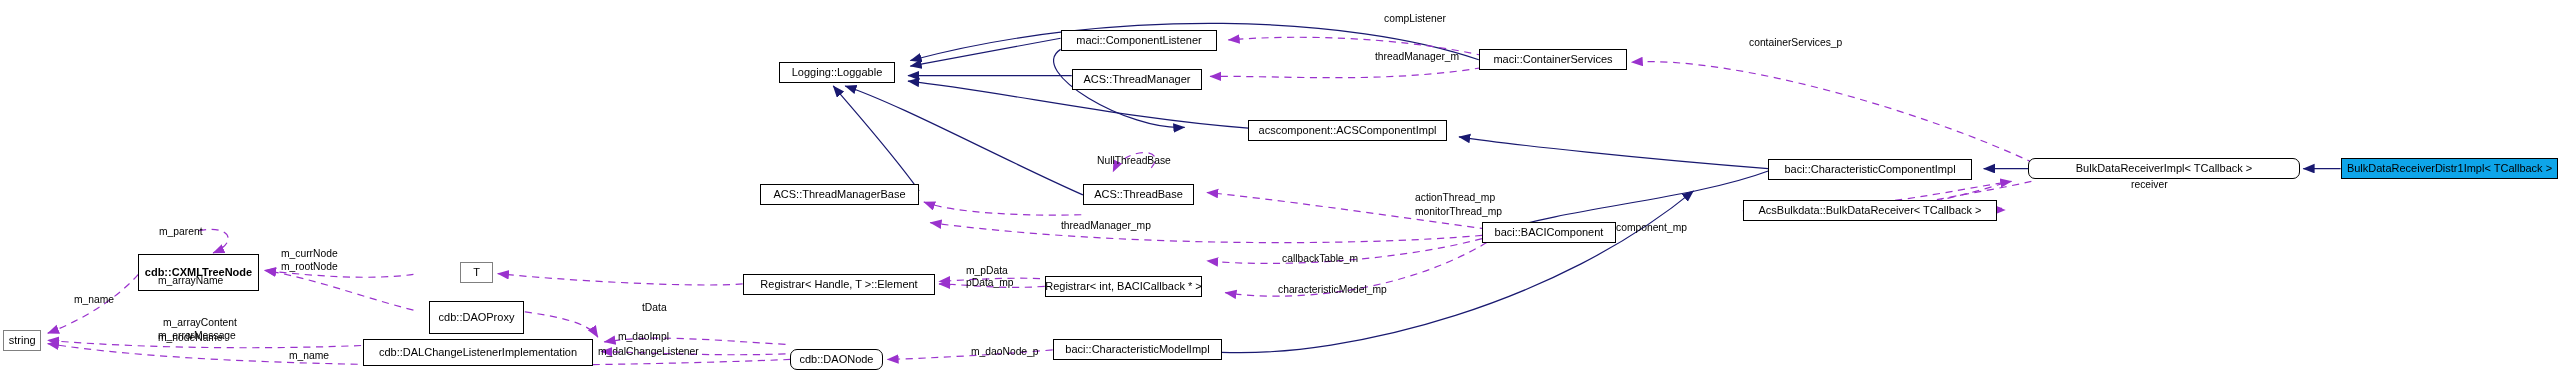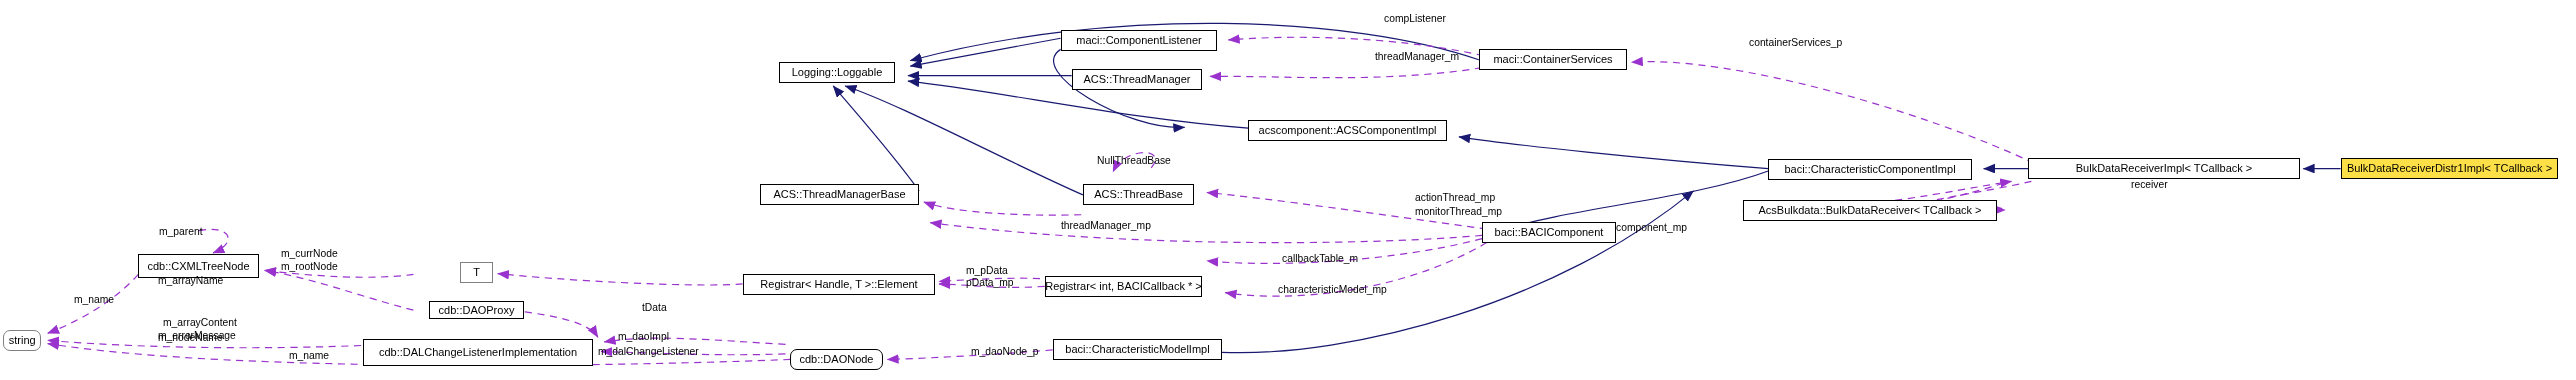--- a/index.html
+++ b/index.html
@@ -30,21 +30,21 @@
     color: #000000;
     font-size: 11px;
     line-height: 1;
     display: flex;
     align-items: center;
     justify-content: center;
     white-space: nowrap;
     padding: 0 4.8px;
   }
   .node.grey-fill {
-    background: #fde047;
+    background: #0ea5e9;
     border-color: #000000;
   }
   .node.grey-border {
     border-color: #808080;
     background: #ffffff;
   }
   .edge-label {
     position: absolute;
     font-size: 10.3px;
     color: #000000;
@@ -115,27 +115,27 @@
   <div id="node-layer">
       <div class="node" style="left: 779px; top: 62px; width: 116px; height: 20.7px;">Logging::Loggable</div>
       <div class="node" style="left: 1061px; top: 30px; width: 156px; height: 20.7px;">maci::ComponentListener</div>
       <div class="node" style="left: 1072px; top: 69px; width: 130px; height: 20.7px;">ACS::ThreadManager</div>
       <div class="node" style="left: 1479px; top: 49px; width: 148px; height: 20.7px;">maci::ContainerServices</div>
       <div class="node" style="left: 1248px; top: 120px; width: 199px; height: 20.7px;">acscomponent::ACSComponentImpl</div>
       <div class="node" style="left: 760px; top: 184px; width: 159px; height: 20.7px;">ACS::ThreadManagerBase</div>
       <div class="node" style="left: 1083px; top: 184px; width: 111px; height: 20.7px;">ACS::ThreadBase</div>
       <div class="node" style="left: 1768px; top: 159px; width: 204px; height: 20.7px;">baci::CharacteristicComponentImpl</div>
       <div class="node" style="left: 1743px; top: 200px; width: 254px; height: 20.7px;">AcsBulkdata::BulkDataReceiver&lt; TCallback &gt;</div>
-      <div class="node" style="left: 2028px; top: 158px; width: 272px; height: 20.7px;">BulkDataReceiverImpl&lt; TCallback &gt;</div>
+      <div class="node" style="left: 2028px; top: 158px; width: 272px; height: 20.7px; border-radius: 7px;">BulkDataReceiverImpl&lt; TCallback &gt;</div>
       <div class="node grey-fill" style="left: 2341px; top: 158px; width: 217px; height: 20.7px;">BulkDataReceiverDistr1Impl&lt; TCallback &gt;</div>
       <div class="node" style="left: 1482px; top: 222px; width: 134px; height: 20.7px;">baci::BACIComponent</div>
-      <div class="node" style="left: 138px; top: 254px; width: 121px; height: 24px;">cdb::CXMLTreeNode</div>
+      <div class="node" style="left: 138px; top: 254px; width: 121px; height: 37px; font-weight: bold;">cdb::CXMLTreeNode</div>
       <div class="node grey-border" style="left: 460px; top: 262px; width: 33px; height: 20.7px;">T</div>
-      <div class="node" style="left: 429px; top: 301px; width: 95px; height: 18px;">cdb::DAOProxy</div>
-      <div class="node grey-border" style="left: 3.2px; top: 330px; width: 38px; height: 20.7px; border-radius: 7px;">string</div>
+      <div class="node" style="left: 429px; top: 301px; width: 95px; height: 33px;">cdb::DAOProxy</div>
+      <div class="node grey-border" style="left: 3.2px; top: 330px; width: 38px; height: 20.7px;">string</div>
       <div class="node" style="left: 363px; top: 339px; width: 230px; height: 27px;">cdb::DALChangeListenerImplementation</div>
       <div class="node" style="left: 743px; top: 274px; width: 192px; height: 20.7px;">Registrar&lt; Handle, T &gt;::Element</div>
       <div class="node" style="left: 1045px; top: 276px; width: 157px; height: 20.7px;">Registrar&lt; int, BACICallback * &gt;</div>
       <div class="node" style="left: 790px; top: 349px; width: 93px; height: 20.7px; border-radius: 7px;">cdb::DAONode</div>
       <div class="node" style="left: 1053px; top: 339px; width: 169px; height: 20.7px;">baci::CharacteristicModelImpl</div>
     </div>
   <div id="label-layer">
       <div class="edge-label" style="left: 1384px; top: 14.3px;">compListener</div>
       <div class="edge-label" style="left: 1375px; top: 52px;">threadManager_m</div>
       <div class="edge-label" style="left: 1749px; top: 38px;">containerServices_p</div>

